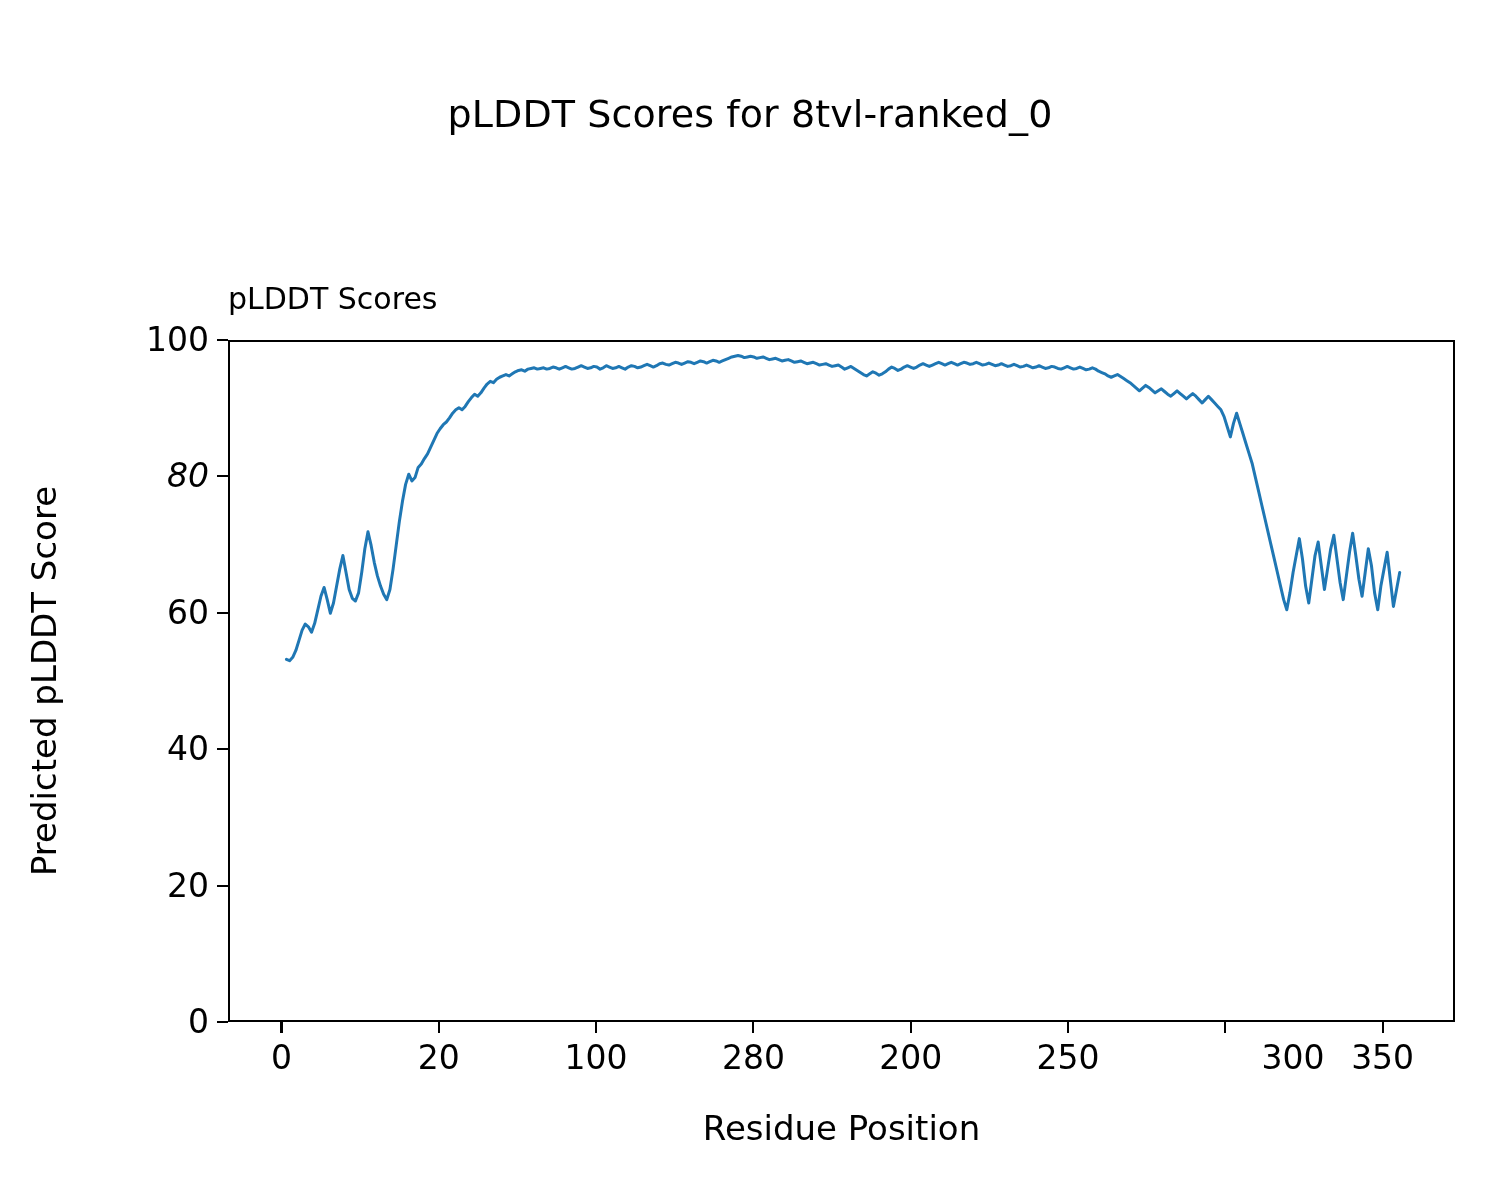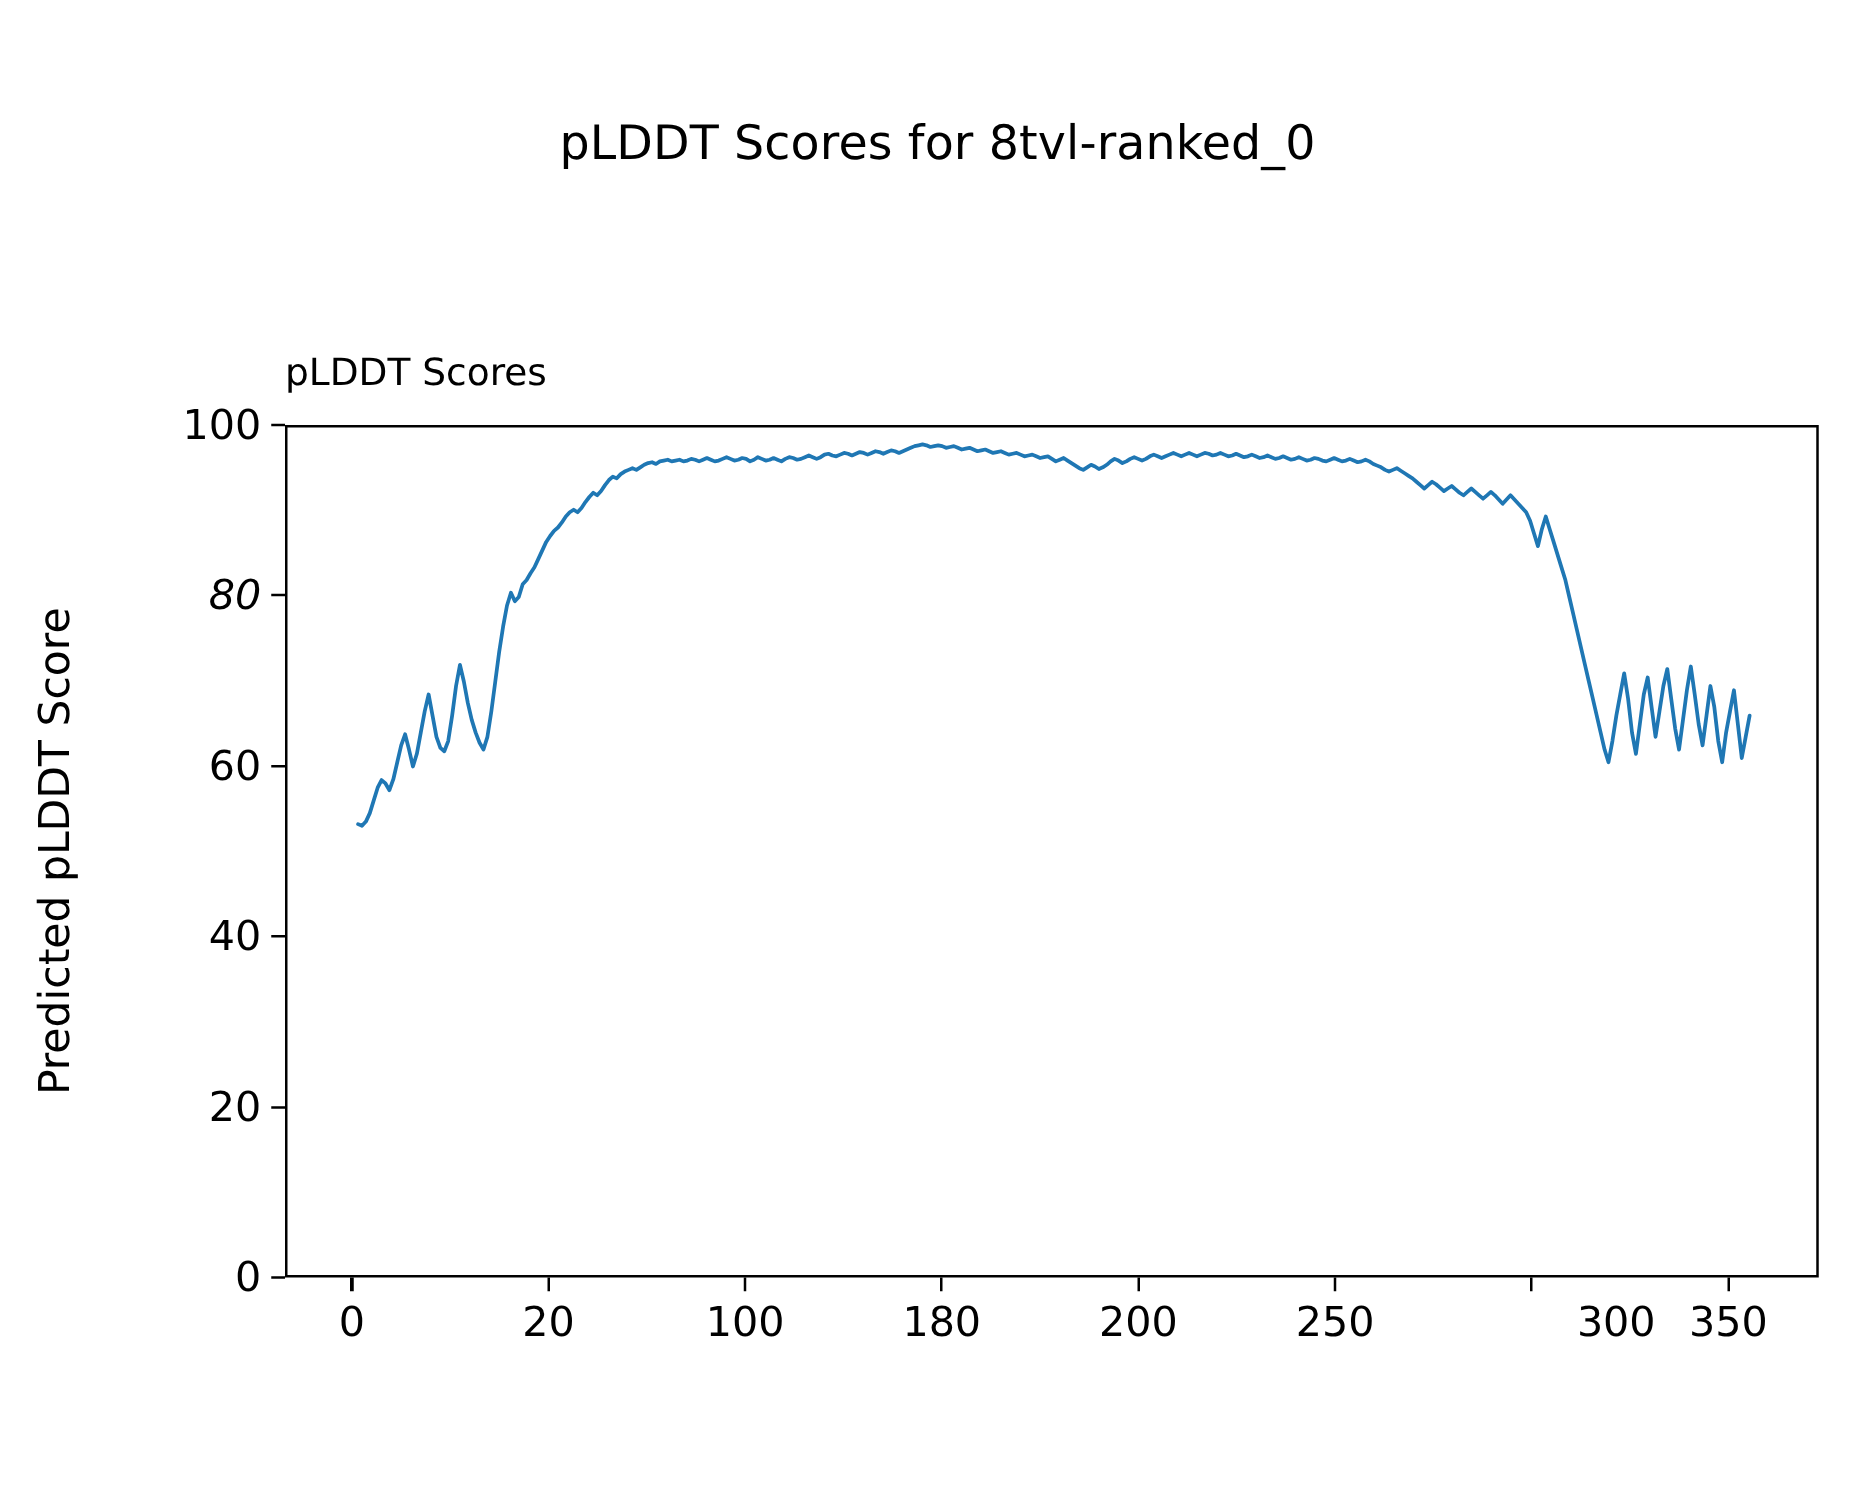--- a/index.html
+++ b/index.html
@@ -151,29 +151,30 @@
       <div class="ytick-label" style="left: 99px; top: 323px;">100</div>
     </div>
   <div id="xtick-labels-layer">
       <div class="xtick-mark" style="left: 280.385px; top: 1022px;"></div>
       <div class="xtick-label" style="left: 211.485px; top: 1041px;">0</div>
       <div class="xtick-mark" style="left: 437.692px; top: 1022px;"></div>
       <div class="xtick-label" style="left: 368.792px; top: 1041px;">20</div>
       <div class="xtick-mark" style="left: 595px; top: 1022px;"></div>
       <div class="xtick-label" style="left: 526.1px; top: 1041px;">100</div>
       <div class="xtick-mark" style="left: 752.308px; top: 1022px;"></div>
-      <div class="xtick-label" style="left: 683.408px; top: 1041px;">180</div>
+      <div class="xtick-label" style="left: 683.408px; top: 1041px;">280</div>
       <div class="xtick-mark" style="left: 909.615px; top: 1022px;"></div>
       <div class="xtick-label" style="left: 840.715px; top: 1041px;">200</div>
       <div class="xtick-mark" style="left: 1066.92px; top: 1022px;"></div>
       <div class="xtick-label" style="left: 998.023px; top: 1041px;">250</div>
       <div class="xtick-mark" style="left: 1224.23px; top: 1022px;"></div>
       <div class="xtick-label" style="left: 1223px; top: 1041px;">300</div>
       <div class="xtick-mark" style="left: 1381.54px; top: 1022px;"></div>
       <div class="xtick-label" style="left: 1312.64px; top: 1041px;">350</div>
     </div>
 
+  <div id="xlabel">Residue Position</div>
 
   <div id="ylabel">
     <span>Predicted pLDDT Score</span>
   </div>
 
 </div>
 
 </body></html>

